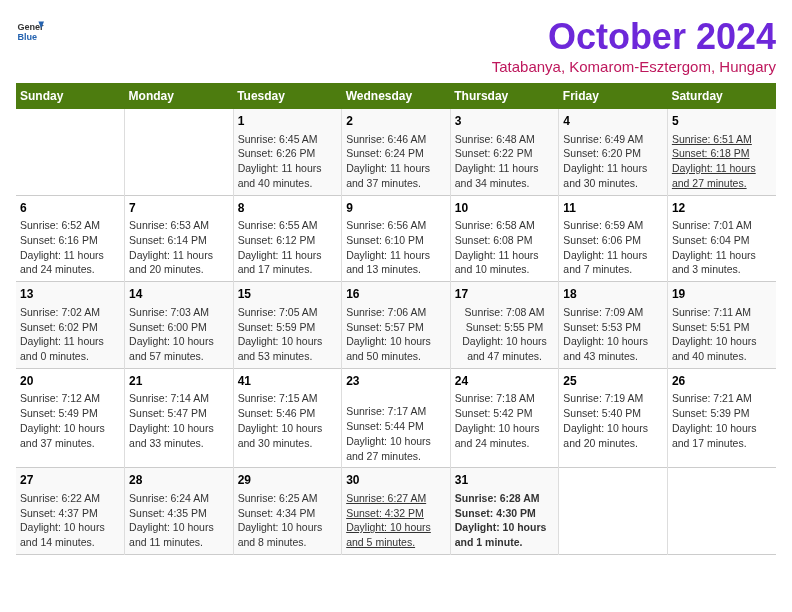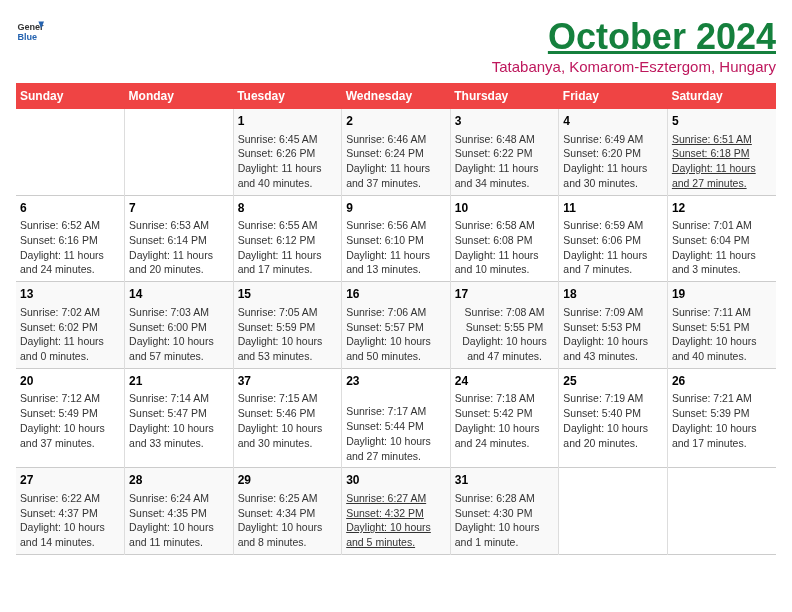--- a/index.html
+++ b/index.html
@@ -24,34 +24,33 @@
     .logo-icon {
       width: 28px;
       height: 28px;
     }
     .title-block {
       text-align: right;
     }
     .month-title {
       font-size: 36px;
       font-weight: bold;
-      color: #15803d;
-      text-decoration: underline;
+      color: #6d28d9;
     }
     .subtitle {
       font-size: 15px;
       color: #be185d;
     }
     table {
       width: 100%;
       border-collapse: collapse;
       font-size: 11px;
     }
     thead tr {
-      background-color: #ef4444;
+      background-color: #4d7c0f;
       color: #fff;
     }
     thead th {
       padding: 6px 4px;
       text-align: left;
       font-size: 12px;
       font-weight: bold;
     }
     tbody tr {
       border-bottom: 1px solid #ccc;
@@ -242,21 +241,21 @@
 Sunset: 5:49 PM
 Daylight: 10 hours and 37 minutes.</div>
         </td>
         <td>
           <span class="day-num">21</span>
           <div class="day-info" style="white-space: pre-line;">Sunrise: 7:14 AM
 Sunset: 5:47 PM
 Daylight: 10 hours and 33 minutes.</div>
         </td>
         <td>
-          <span class="day-num">37</span>
+          <span class="day-num">41</span>
           <div class="day-info" style="white-space: pre-line;">Sunrise: 7:15 AM
 Sunset: 5:46 PM
 Daylight: 10 hours and 30 minutes.</div>
         </td>
         <td>
           <span class="day-num">23</span>
           <div class="day-info" style="white-space: pre-line; margin-top: 15px;">Sunrise: 7:17 AM
 Sunset: 5:44 PM
 Daylight: 10 hours and 27 minutes.</div>
         </td>
@@ -299,21 +298,21 @@
 Daylight: 10 hours and 8 minutes.</div>
         </td>
         <td>
           <span class="day-num">30</span>
           <div class="day-info" style="white-space: pre-line; text-decoration: underline;">Sunrise: 6:27 AM
 Sunset: 4:32 PM
 Daylight: 10 hours and 5 minutes.</div>
         </td>
         <td>
           <span class="day-num">31</span>
-          <div class="day-info" style="white-space: pre-line;">Sunrise: 6:28 AM
+          <div class="day-info" style="white-space: pre-line; font-weight: bold;">Sunrise: 6:28 AM
 Sunset: 4:30 PM
 Daylight: 10 hours and 1 minute.</div>
         </td>
         <td class="empty"></td>
         <td class="empty"></td>
       </tr>
     </tbody>
 </table>
 
 </body></html>

